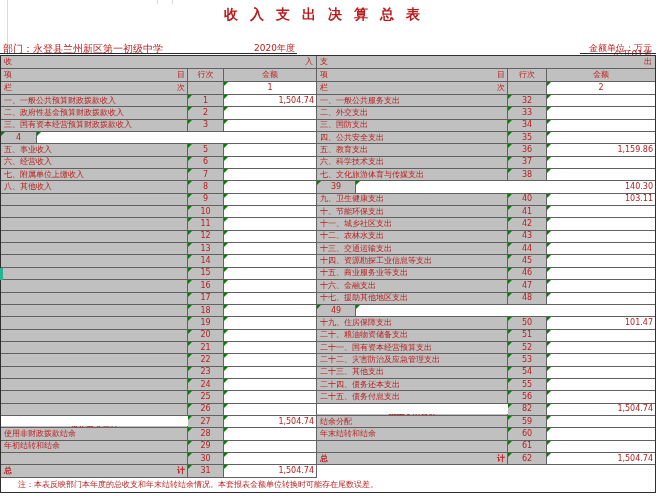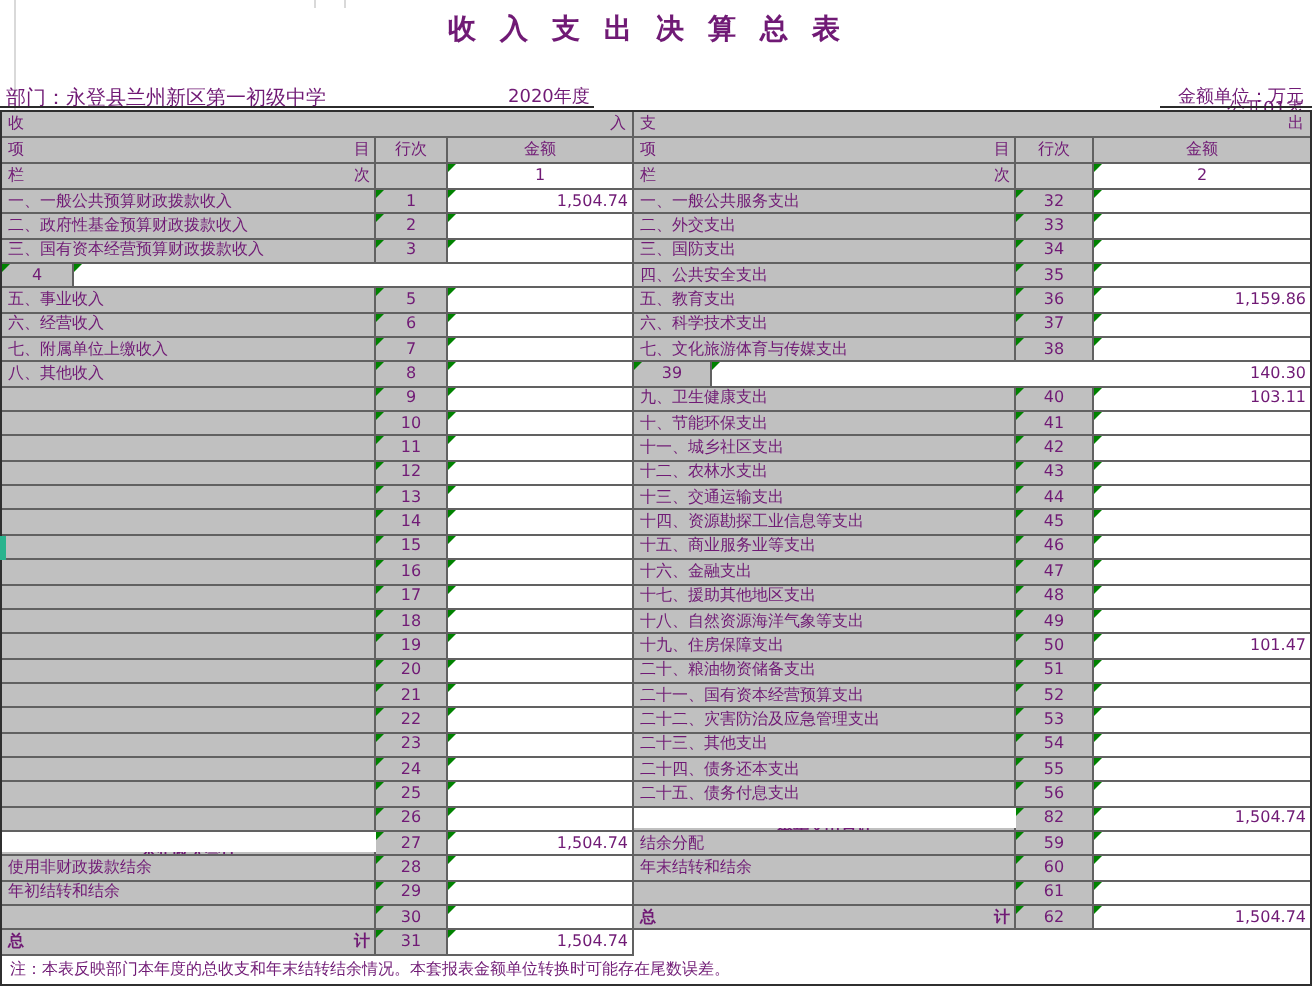--- a/index.html
+++ b/index.html
@@ -1,17 +1,17 @@
 <!DOCTYPE html>
 <html><head>
 <meta charset="utf-8">
 <style>
   html,body{margin:0;padding:0;background:#fff;}
   .page{position:relative;width:656px;height:500px;background:#fff;overflow:hidden;
-        font-family:"DejaVu Sans","Liberation Sans",sans-serif;color:#701a75;}
+        font-family:"DejaVu Sans","Liberation Sans",sans-serif;color:#b91c1c;}
 
   
   .title{position:absolute;top:6px;left:0;width:656px;text-align:center;
          font-size:14px;font-weight:bold;letter-spacing:12px;}
   .doc-code{position:absolute;top:48px;right:4px;font-size:9px;}
   .dept{position:absolute;top:42px;left:3px;font-size:10px;}
   .year{position:absolute;top:42px;left:254px;font-size:9px;}
   .unit{position:absolute;top:42px;right:4px;font-size:9px;margin-left:40px;}
   .uline1{position:absolute;top:53px;left:0;width:297px;border-top:1px solid #2b2b2b;}
   .uline2{position:absolute;top:53px;right:0;width:76px;border-top:1px solid #2b2b2b;}
@@ -38,21 +38,21 @@
   .c.amt{flex:1;justify-content:flex-end;padding-right:2px;background:#fff;}
   .c.group{flex:1;justify-content:space-between;padding:0 3px;background:var(--gray);}
   .c.spread{justify-content:space-between;}
   .c.center{justify-content:center;font-weight:bold;margin-top:10px;}
   .c.justify{justify-content:space-between;font-weight:bold;}
   .c.hamt{flex:1;justify-content:center;background:var(--gray);}
   .c.hamt.white{background:#fff;}
   .gt::before{content:"";position:absolute;top:0;left:0;width:0;height:0;
               border-top:4px solid #008200;border-right:4px solid transparent;}
   .note{width:654px;height:14px;background:#fff;display:flex;align-items:center;
-        font-size:8px;padding-left:4px;box-sizing:border-box;}
+        font-size:8px;padding-left:17px;box-sizing:border-box;}
   .sel-marker{position:absolute;left:0;top:268px;width:3px;height:12px;background:#2ab48e;}
 </style>
 </head>
 <body>
 
 <div class="page">
 
   <div class="gridv gv1"></div>
   <div class="gridv gv2"></div>
   <div class="gridv gv3"></div>
@@ -350,21 +350,20 @@
           <div class="c item">十六、金融支出</div>
           <div class="c line gt">47</div>
           <div class="c amt gt"></div>
         </div>
         <div class="trow">
           <div class="c item">十七、援助其他地区支出</div>
           <div class="c line gt">48</div>
           <div class="c amt gt"></div>
         </div>
         <div class="trow">
-          <div class="c item">十八、自然资源海洋气象等支出</div>
           <div class="c line gt">49</div>
           <div class="c amt gt"></div>
         </div>
         <div class="trow">
           <div class="c item">十九、住房保障支出</div>
           <div class="c line gt">50</div>
           <div class="c amt gt">101.47</div>
         </div>
         <div class="trow">
           <div class="c item">二十、粮油物资储备支出</div>

